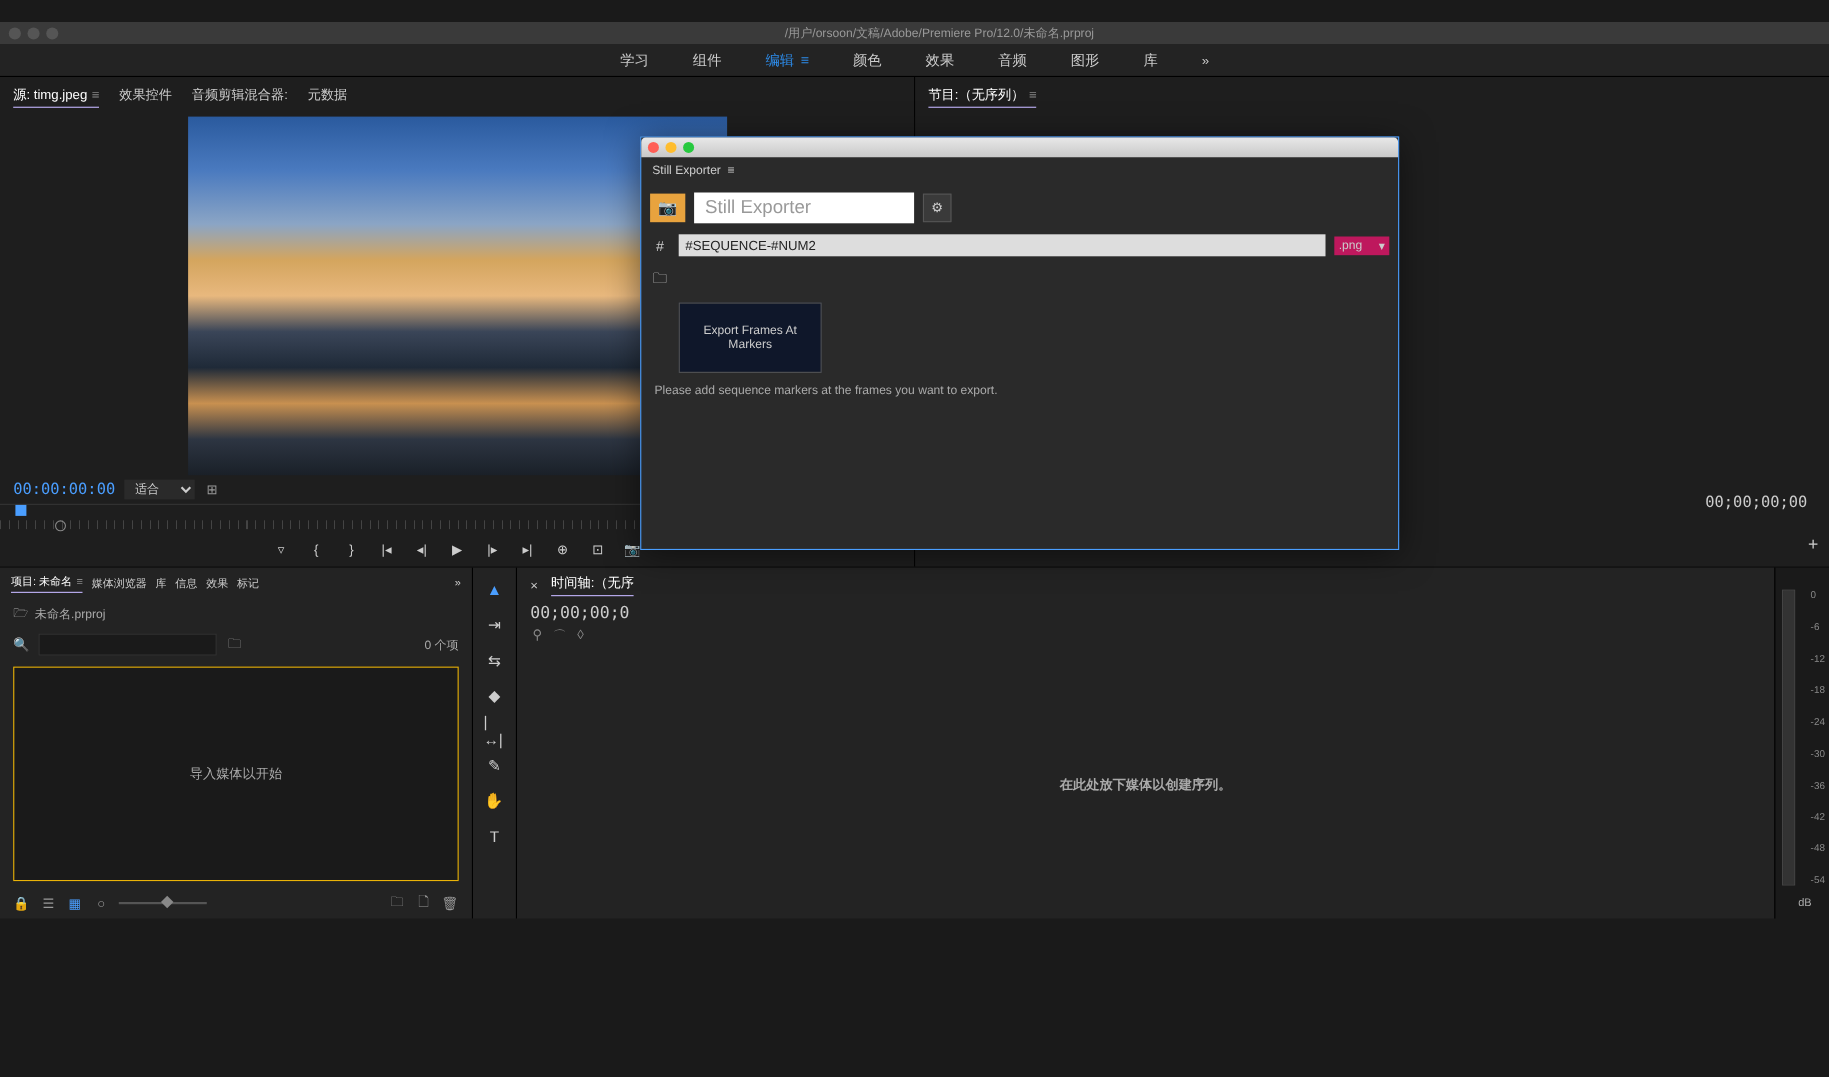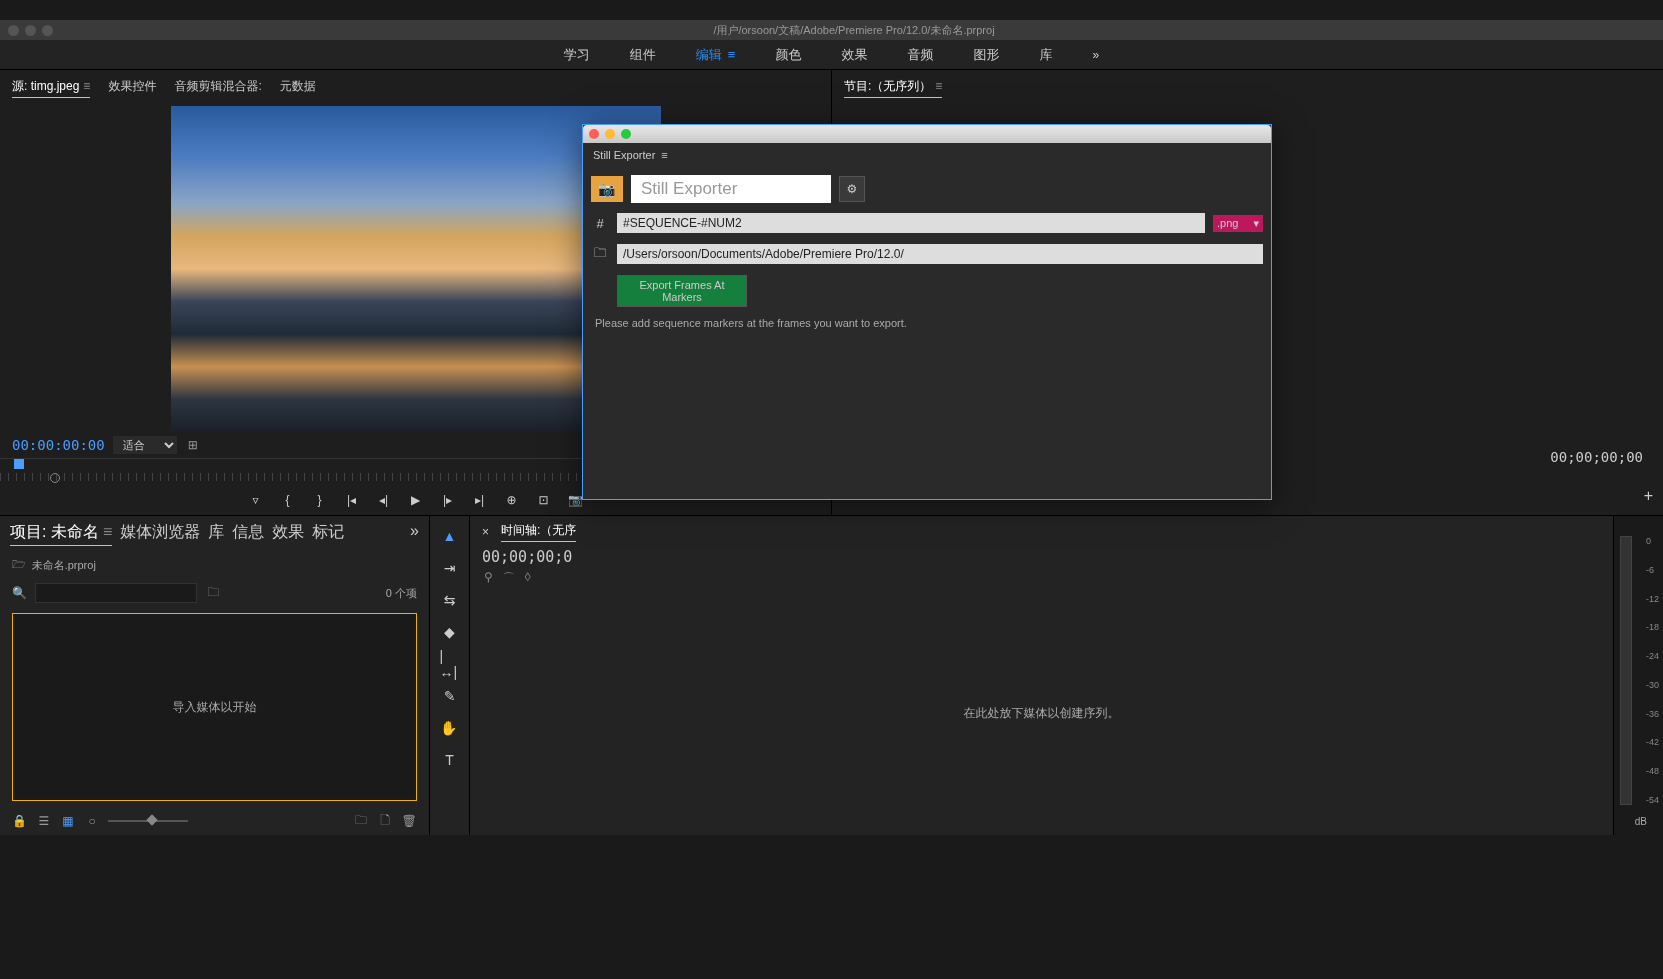--- a/index.html
+++ b/index.html
@@ -32,59 +32,59 @@
 .playhead { position: absolute; left: 14px; top: 0; width: 10px; height: 10px; background: #4a9eff; }
 .ruler-ticks { position: absolute; bottom: 4px; left: 0; right: 0; height: 8px; background: repeating-linear-gradient(90deg, #444 0, #444 1px, transparent 1px, transparent 8px); }
 .ruler-handle { position: absolute; left: 50px; bottom: 2px; width: 10px; height: 10px; border: 1px solid #888; border-radius: 50%; }
 .program-panel { flex: 1; background: #1e1e1e; display: flex; flex-direction: column; }
 .program-tabs { display: flex; gap: 18px; padding: 8px 12px; font-size: 12px; }
 .program-body { flex: 1; display: flex; flex-direction: column; justify-content: flex-end; position: relative; }
 .program-tc-right { position: absolute; right: 20px; bottom: 50px; }
 .program-plus { position: absolute; right: 10px; bottom: 10px; font-size: 16px; color: #ccc; }
 .lower { display: flex; height: 320px; border-top: 1px solid #000; }
 .project-panel { width: 430px; background: #232323; border-right: 1px solid #000; display: flex; flex-direction: column; }
-.proj-tabs { display: flex; gap: 8px; padding: 6px 10px; align-items: flex-start; font-size: 16px; }
+.proj-tabs { display: flex; gap: 8px; padding: 6px 10px; align-items: center; font-size: 10px; }
 .proj-tabs .overflow { margin-left: auto; }
 .proj-sub { padding: 4px 12px; display: flex; align-items: center; gap: 6px; color: #aaa; font-size: 11px; }
 .proj-search { display: flex; align-items: center; padding: 4px 12px; gap: 8px; }
 .search-input { flex: 1; background: #1a1a1a; border: 1px solid #333; color: #ccc; padding: 3px 6px; font-size: 11px; }
 .proj-count { color: #aaa; font-size: 11px; }
 .proj-body { flex: 1; margin: 6px 12px; background: #1a1a1a; border: 1px solid #eab308; display: flex; align-items: center; justify-content: center; color: #aaa; font-size: 12px; }
 .proj-footer { display: flex; gap: 8px; padding: 6px 12px; align-items: center; }
 .proj-footer .spacer { flex: 1; }
 .icon-btn { width: 16px; height: 16px; cursor: pointer; color: #999; display: flex; align-items: center; justify-content: center; }
 .slider-line { flex: 0 0 80px; height: 2px; background: #555; position: relative; }
 .slider-diamond { position: absolute; left: 50%; top: -4px; width: 8px; height: 8px; transform: rotate(45deg); background: #888; }
 .tools { width: 40px; background: #232323; display: flex; flex-direction: column; align-items: center; gap: 12px; padding-top: 10px; border-right: 1px solid #000; }
 .tool { width: 20px; height: 20px; color: #ccc; cursor: pointer; display: flex; align-items: center; justify-content: center; font-size: 14px; }
 .tool.active { color: #4a9eff; }
 .timeline { flex: 1; background: #232323; display: flex; flex-direction: column; }
 .tl-header { display: flex; align-items: center; padding: 6px 12px; gap: 12px; font-size: 12px; }
 .tl-tc { font-family: monospace; color: #ccc; font-size: 15px; padding-left: 12px; }
 .tl-icons { display: flex; gap: 10px; padding: 4px 14px; color: #888; }
-.tl-body { flex: 1; display: flex; align-items: center; justify-content: center; color: #aaa; font-size: 12px; }
+.tl-body { flex: 1; display: flex; align-items: center; justify-content: center; color: #aaa; font-size: 12px; font-weight: bold; }
 .audio-meter { width: 50px; background: #1a1a1a; border-left: 1px solid #000; position: relative; }
 .meter-strip { position: absolute; left: 6px; top: 20px; bottom: 30px; width: 12px; background: linear-gradient(180deg, #333 0%, #333 100%); border: 1px solid #444; }
 .meter-labels { position: absolute; right: 4px; top: 20px; bottom: 30px; display: flex; flex-direction: column; justify-content: space-between; font-size: 9px; color: #888; }
 .meter-db { position: absolute; bottom: 8px; right: 16px; font-size: 10px; color: #aaa; }
 .modal { position: absolute; left: 582px; top: 124px; width: 690px; height: 376px; background: #2a2a2a; border: 1px solid #4a9eff; display: flex; flex-direction: column; box-shadow: 0 4px 30px rgba(0,0,0,0.5); }
 .modal-titlebar { height: 18px; background: linear-gradient(180deg, #e8e8e8, #c8c8c8); display: flex; align-items: center; padding: 0 6px; gap: 6px; border-top-left-radius: 4px; border-top-right-radius: 4px; }
 .mtl { width: 10px; height: 10px; border-radius: 50%; }
 .mtl.red { background: #ff5f56; } .mtl.yellow { background: #ffbd2e; } .mtl.green { background: #27c93f; }
 .modal-tabs { padding: 6px 10px; color: #ccc; font-size: 11px; display: flex; align-items: center; gap: 6px; }
 .modal-body { padding: 8px; display: flex; flex-direction: column; gap: 10px; }
 .se-header { display: flex; align-items: center; gap: 8px; }
 .se-camera { width: 32px; height: 26px; background: #e8a33e; display: flex; align-items: center; justify-content: center; color: #fff; font-size: 14px; }
 .se-title-box { background: #fff; color: #999; padding: 4px 10px; font-size: 17px; width: 200px; }
 .se-gear { width: 26px; height: 26px; background: #3a3a3a; border: 1px solid #555; display: flex; align-items: center; justify-content: center; color: #ccc; }
 .se-row { display: flex; align-items: center; gap: 8px; }
 .se-icon { width: 18px; text-align: center; color: #ccc; font-size: 13px; }
 .se-input { flex: 1; background: #ddd; color: #222; border: none; padding: 3px 6px; font-size: 12px; }
 .se-ext { width: 50px; background: #be185d; color: #ccc; padding: 2px 4px; display: flex; align-items: center; justify-content: space-between; font-size: 11px; }
-.se-export-btn { background: #15803d; border: 1px solid #555; color: #ccc; padding: 3px 14px; font-size: 11px; margin-left: 26px; width: 130px; text-align: center; cursor: pointer; }
+.se-export-btn { background: #0f172a; border: 1px solid #555; color: #ccc; padding: 19px 14px; font-size: 11px; margin-left: 26px; width: 130px; text-align: center; cursor: pointer; }
 .se-msg { color: #aaa; font-size: 11px; margin-left: 4px; }
 </style>
 </head>
 <body>
 
 <div class="titlebar">
   <div class="traffic-lights">
     <div class="tl"></div>
     <div class="tl"></div>
     <div class="tl"></div>
@@ -259,18 +259,17 @@
     <div class="se-row">
       <span class="se-icon">#</span>
       <input class="se-input" value="#SEQUENCE-#NUM2" style="">
       <div class="se-ext">
           <span>.png</span>
           <span>▾</span>
         </div>
     </div>
     <div class="se-row">
       <span class="se-icon">🗀</span>
-      <input class="se-input" value="/Users/orsoon/Documents/Adobe/Premiere Pro/12.0/" style="">
     </div>
     <button class="se-export-btn">Export Frames At Markers</button>
     <div class="se-msg">Please add sequence markers at the frames you want to export.</div>
   </div>
 </div>
 
 </body></html>

